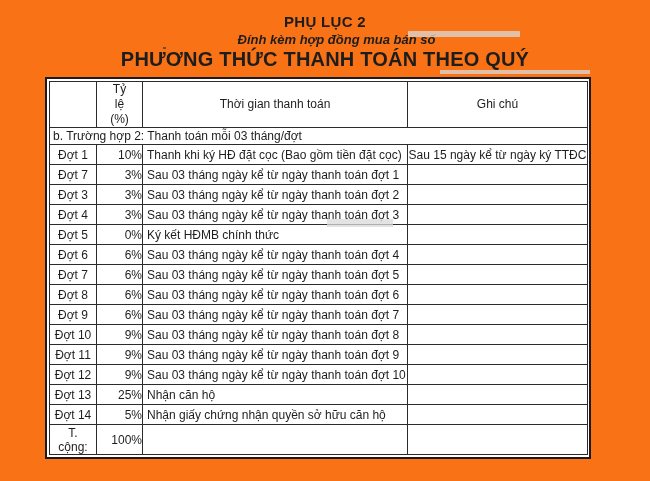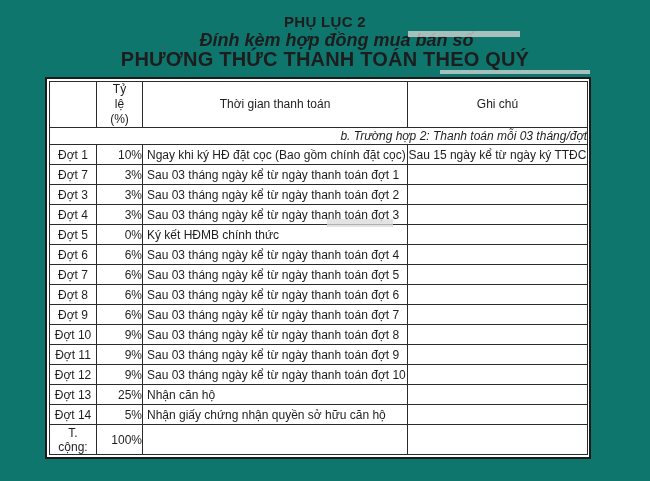--- a/index.html
+++ b/index.html
@@ -4,28 +4,28 @@
 <style>
   html, body {
     margin: 0;
     padding: 0;
     background: #ffffff;
   }
   .page {
     position: relative;
     width: 650px;
     height: 481px;
-    background: #0f766e;
+    background: #f97316;
     font-family: "Liberation Sans", "DejaVu Sans", sans-serif;
     color: #1d1d1d;
     overflow: hidden;
   }
   .titles { padding-top: 12px; text-align: center; }
   .t1 { font-size: 15px; font-weight: bold; line-height: 19px; letter-spacing: 0.3px; }
-  .t2 { font-size: 18px; font-weight: bold; font-style: italic; line-height: 18px; margin-left: 23px; }
+  .t2 { font-size: 13px; font-weight: bold; font-style: italic; line-height: 18px; margin-left: 23px; }
   .t3 { font-size: 20px; font-weight: bold; line-height: 21px; letter-spacing: 0.2px; }
 
   .table-wrap {
     margin: 7px 0 0 45px;
     width: 546px;
     border: 2px solid #1b1b1b;
     padding: 2px;
     box-sizing: border-box;
     background: #ffffff;
   }
@@ -45,22 +45,21 @@
   th {
     height: 33px;
     font-weight: normal;
     text-align: center;
     vertical-align: middle;
     line-height: 15px;
   }
   th.c-percent { padding: 0 10px; }
   td.case-cell {
     height: 16px;
-    font-style: italic;
-    text-align: right;
+    text-align: left;
     padding: 0 0 0 3px;
     line-height: 16px;
     white-space: nowrap;
   }
   td.c-stage  { height: 19px; text-align: center; vertical-align: middle; line-height: 14px; }
   td.c-percent{ height: 19px; text-align: right; vertical-align: middle; line-height: 14px; }
   td.c-time   { height: 19px; text-align: left;  vertical-align: middle; padding-left: 4px; line-height: 14px; white-space: nowrap; }
   td.c-note   { height: 19px; text-align: center; vertical-align: middle; line-height: 14px; white-space: nowrap; margin-left: 18px; }
   tr.total-row td { height: 29px; }
   tr.total-row td.c-stage { padding: 0 5px; }
@@ -101,21 +100,21 @@
         </tr>
       </thead>
       <tbody id="data-rows">
         <tr>
           <td class="case-cell" colspan="4">b. Trường hợp 2: Thanh toán mỗi 03 tháng/đợt</td>
         </tr>
 
       <tr>
             <td class="c-stage">Đợt 1</td>
             <td class="c-percent">10%</td>
-            <td class="c-time">Ngay khi ký HĐ đặt cọc (Bao gồm chính đặt cọc)</td>
+            <td class="c-time">Thanh khi ký HĐ đặt cọc (Bao gồm tiền đặt cọc)</td>
             <td class="c-note">Sau 15 ngày kể từ ngày ký TTĐC</td>
           </tr>
           <tr>
             <td class="c-stage">Đợt 7</td>
             <td class="c-percent">3%</td>
             <td class="c-time">Sau 03 tháng ngày kể từ ngày thanh toán đợt 1</td>
             <td class="c-note"></td>
           </tr>
           <tr>
             <td class="c-stage">Đợt 3</td>

